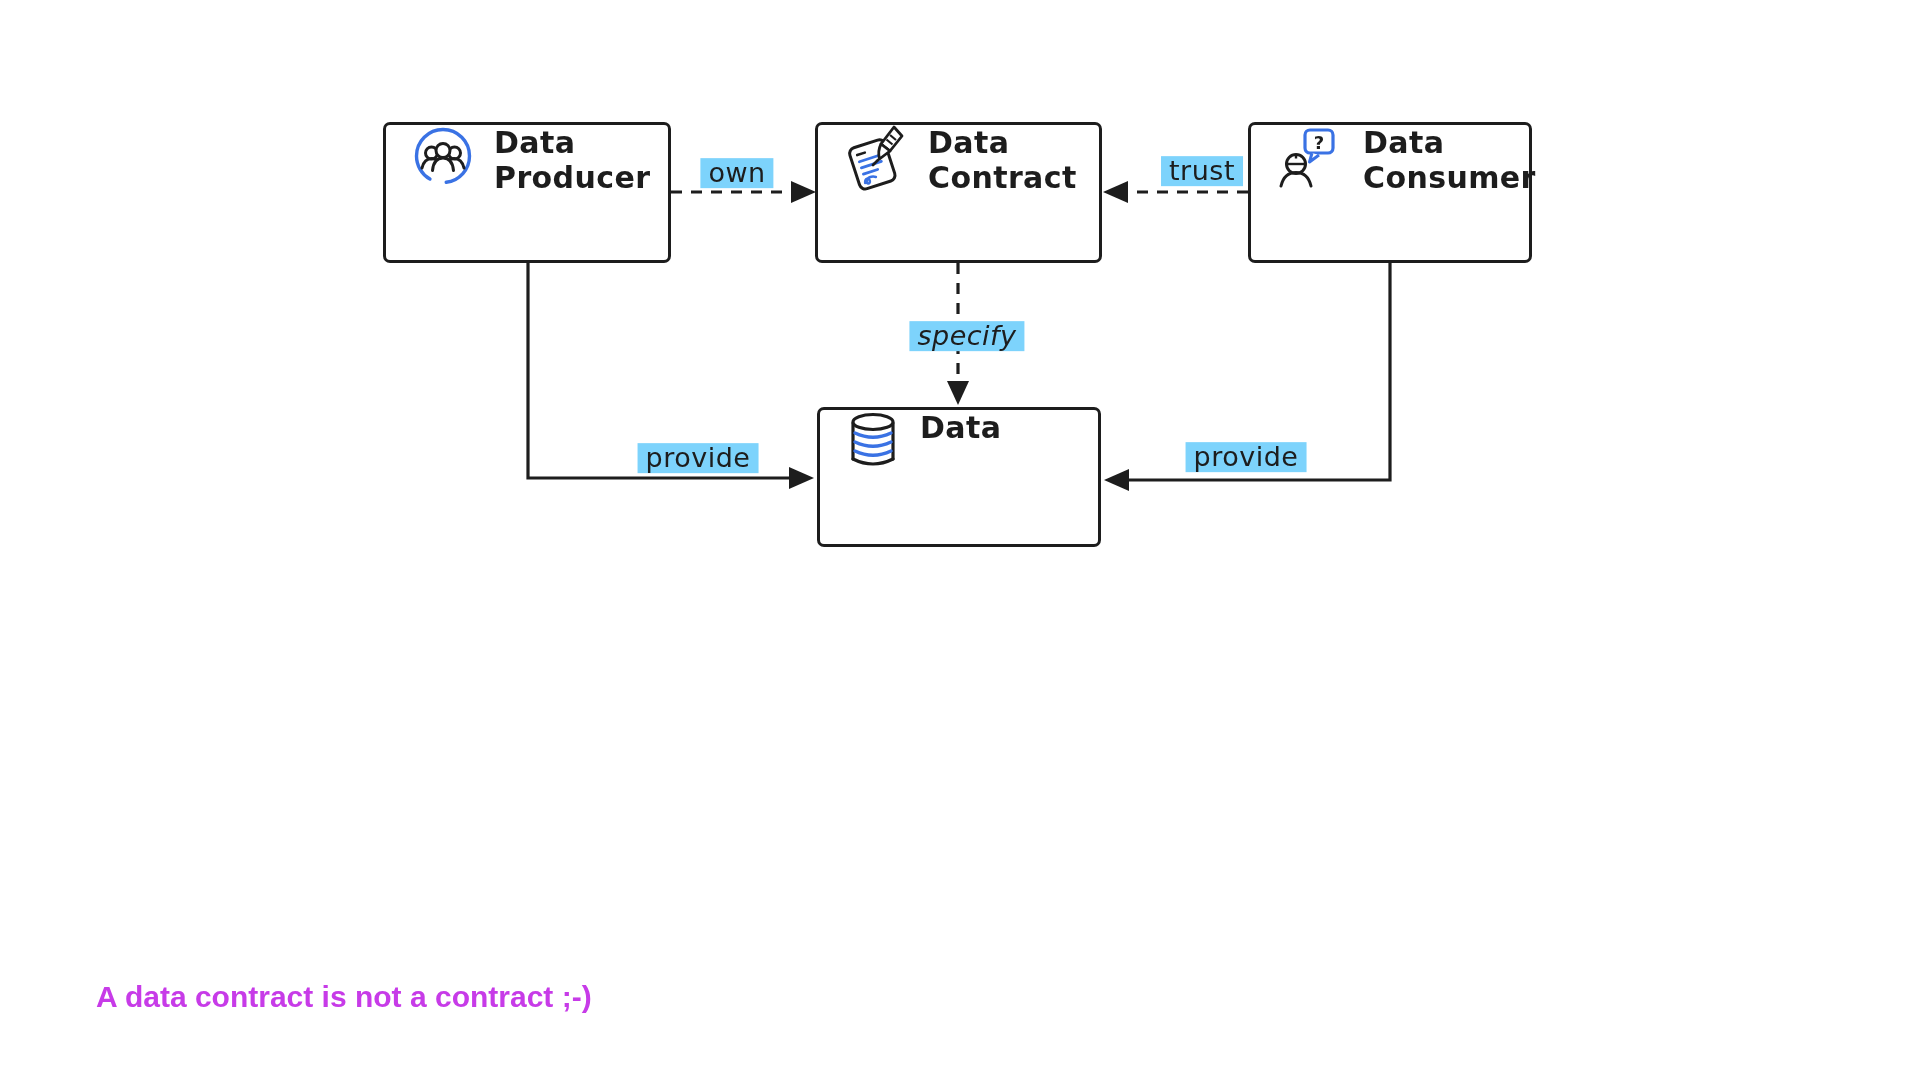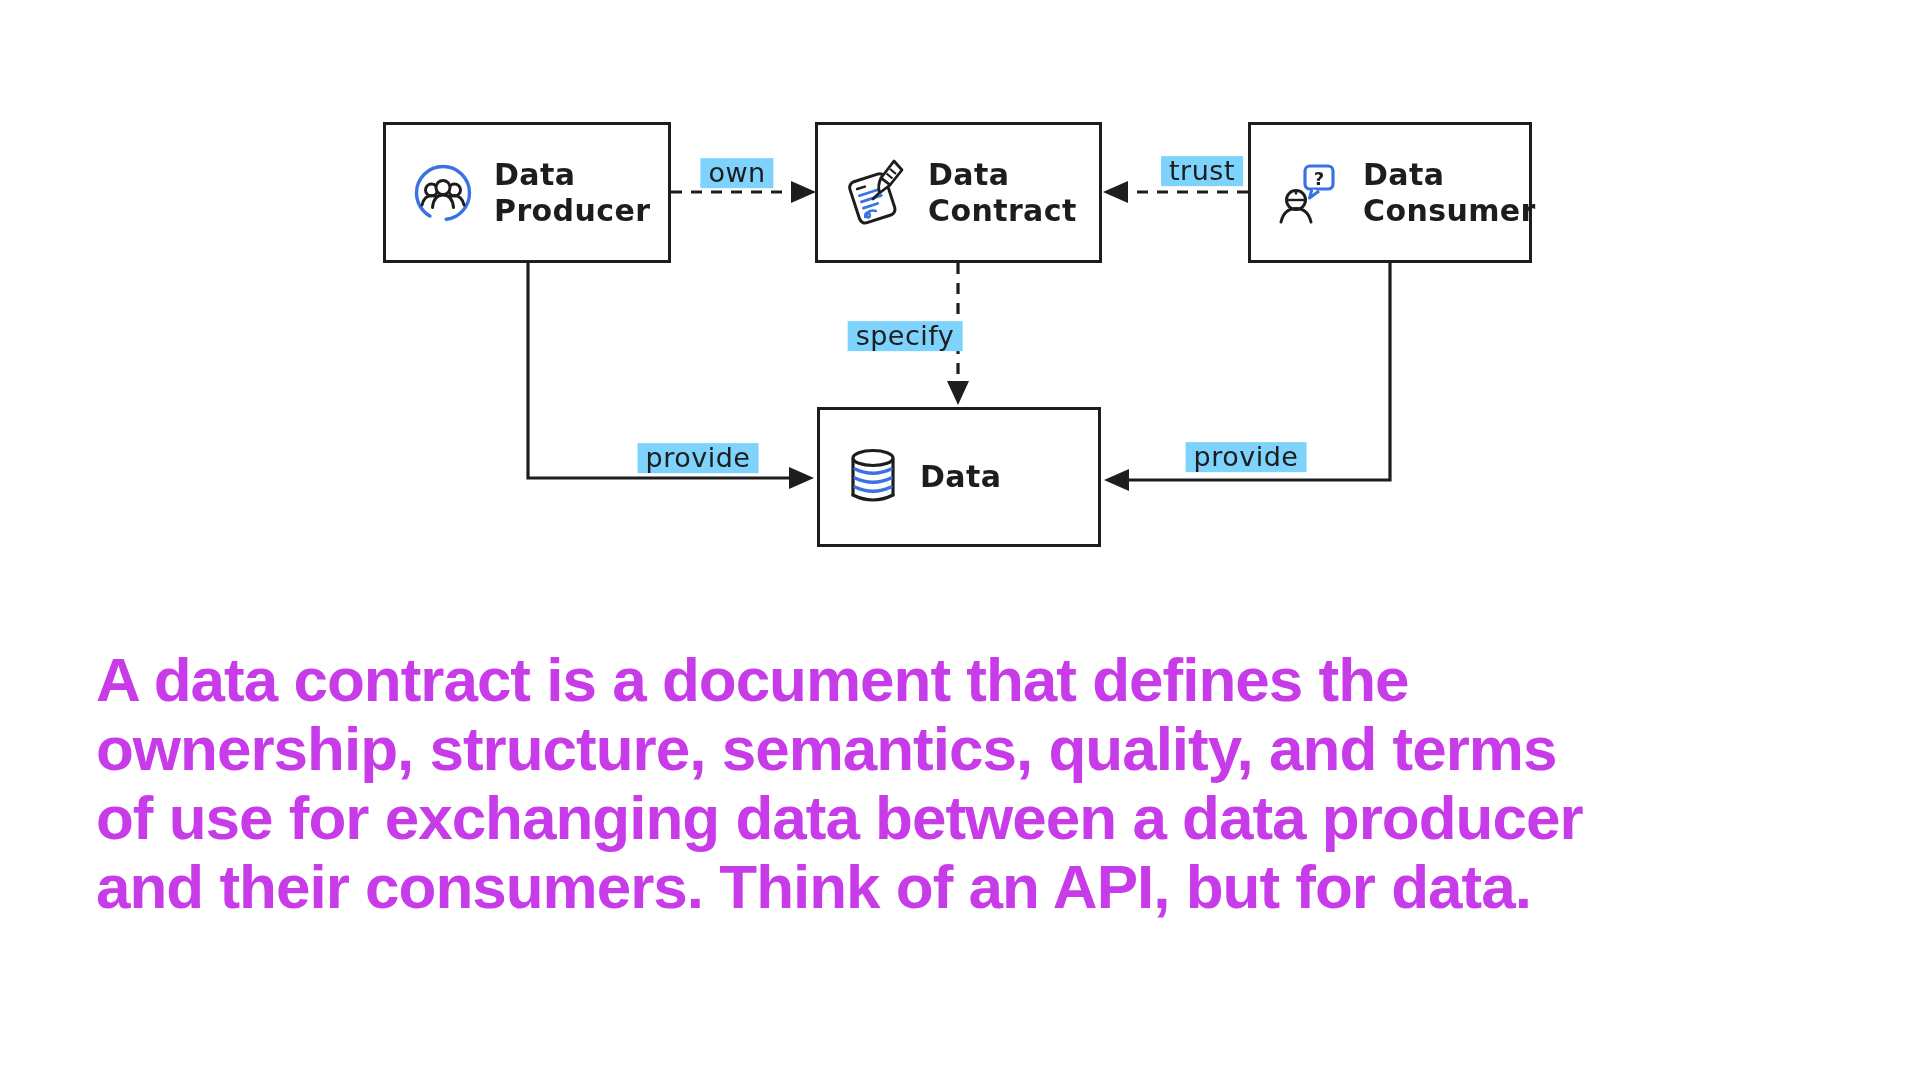--- a/index.html
+++ b/index.html
@@ -9,22 +9,22 @@
   
   .connectors { position:absolute; left:0; top:0; z-index:1; }
   .stroke-ink { stroke:var(--ink); }
   .fill-ink { fill:var(--ink); }
   .no-fill { fill:none; }
   .fill-white { fill:#fff; }
   .stroke-blue { stroke:var(--blue); }
 
   
   .node { position:absolute; z-index:2; box-sizing:border-box; background:#fff;
-          border:3.4px solid var(--ink); border-radius:0;
-          display:flex; align-items:center; gap:20px; padding:0 8px 0 26px; }
+          border:3.4px solid var(--ink); border-radius:7px;
+          display:flex; gap:20px; padding:0 8px 0 26px; }
   .node-label { font-size:30px; font-weight:600; color:var(--ink); line-height:1.18;
                 letter-spacing:0.4px; white-space:pre-line; }
   .node-icon { flex:0 0 auto; }
 
   
   .edge-label { position:absolute; z-index:3; transform:translate(-50%,-50%);
                 font-size:27px; color:var(--ink); background:#7dd3fc; padding:0 8px;
                 line-height:1.1; letter-spacing:0.5px; }
 
   
@@ -115,22 +115,19 @@
       <ellipse cx="27" cy="12" rx="20" ry="7.5" class="stroke-ink fill-white" stroke-width="3.2"></ellipse>
       <path d="M9 23 q18 8.5 36 0" class="stroke-blue no-fill" stroke-width="3.4" stroke-linecap="round"></path>
       <path d="M9 32 q18 8.5 36 0" class="stroke-blue no-fill" stroke-width="3.4" stroke-linecap="round"></path>
       <path d="M9 41 q18 8.5 36 0" class="stroke-blue no-fill" stroke-width="3.4" stroke-linecap="round"></path>
     </svg>
     <div class="node-label">Data</div>
   </div>
 
   <div class="edge-label" style="left:737px; top:173px;">own</div>
   <div class="edge-label" style="left:1174px; top:171px;margin-left:28px;">trust</div>
-  <div class="edge-label" style="left:905px; top:336px;">specify</div>
+  <div class="edge-label" style="left:967px; top:336px;font-style:italic;">specify</div>
   <div class="edge-label" style="left:698px; top:458px;">provide</div>
   <div class="edge-label" style="left:1246px; top:457px;">provide</div>
 
-  <div class="caption">A data contract is a document that defines the
-ownership, structure, semantics, quality, and terms
-of use for exchanging data between a data producer
-and their consumers. Think of an API, but for data.</div>
+  <div class="footnote">A data contract is not a contract ;-)</div>
 
 </div>
 
 </body></html>

